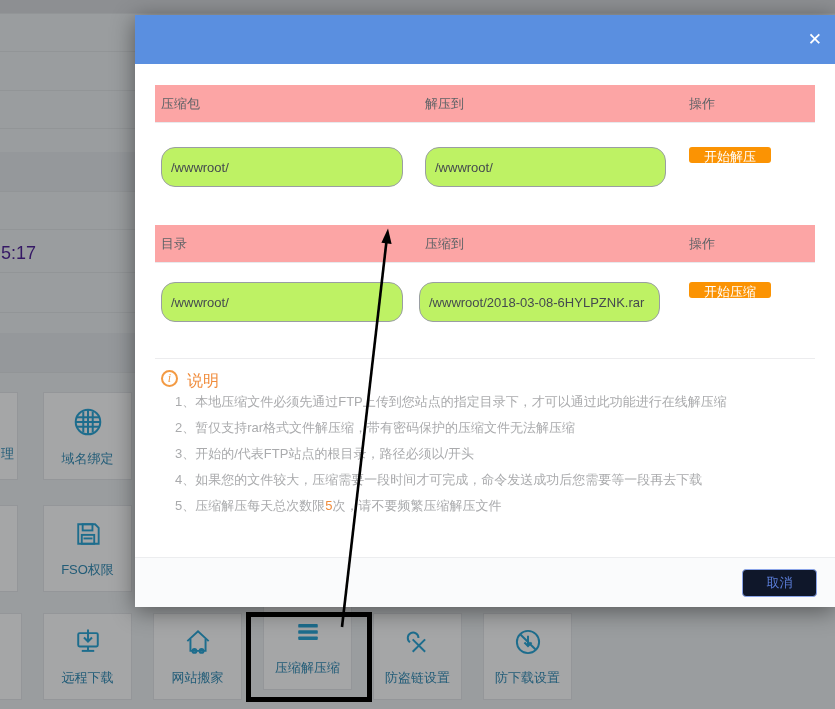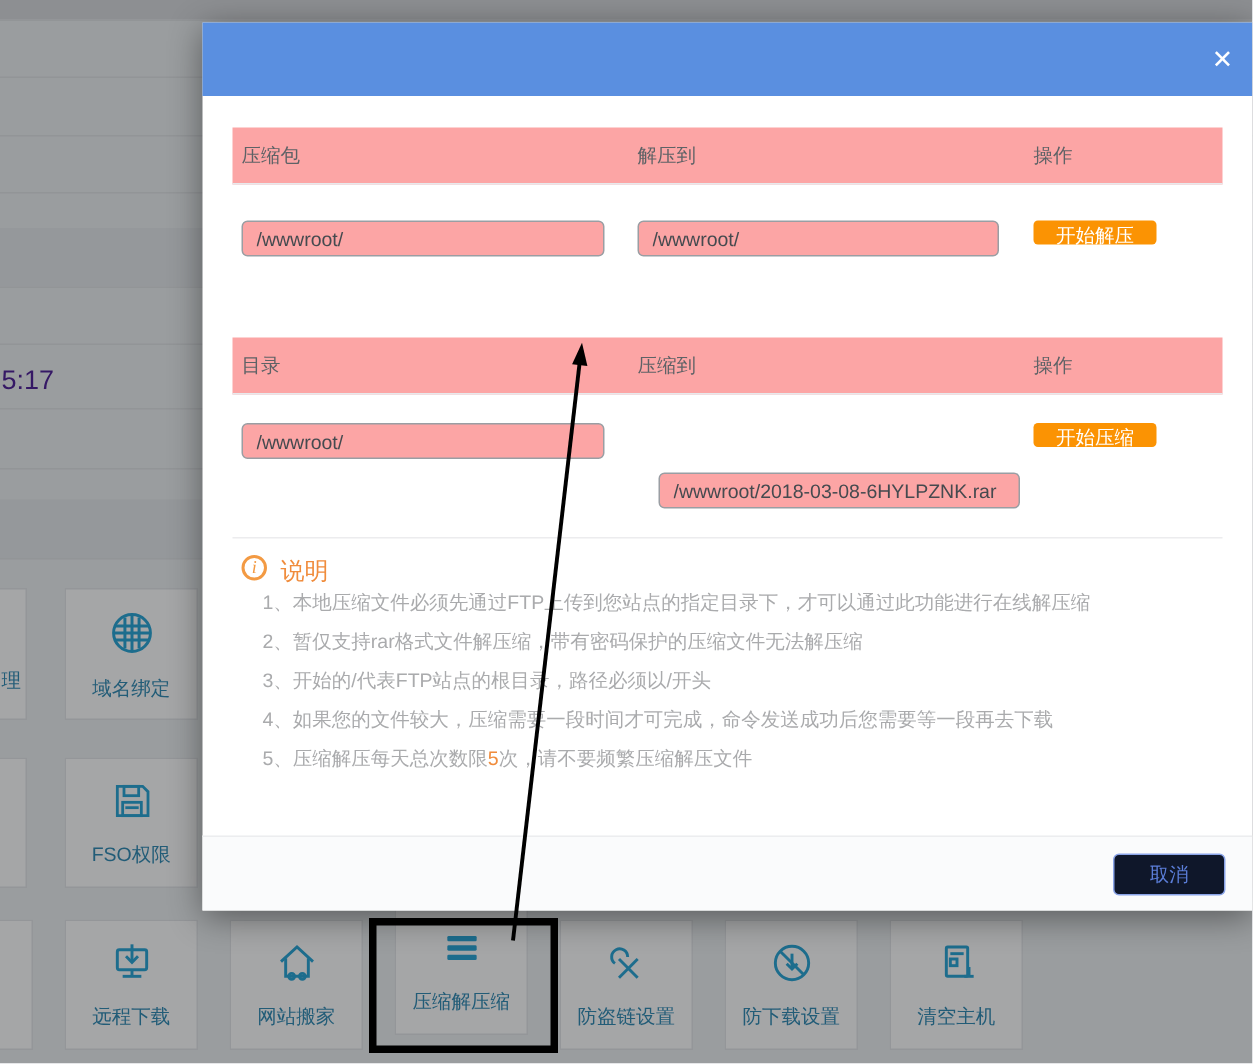--- a/index.html
+++ b/index.html
@@ -24,22 +24,22 @@
   
   .modal{position:absolute;left:135px;top:15px;width:700px;height:592px;background:#fff;
          box-shadow:0 4px 22px rgba(0,0,0,0.45);}
   .m-header{position:absolute;left:0;top:0;width:700px;height:49px;background:#5a8fe0;}
   .m-title{position:absolute;left:20px;top:0;line-height:49px;color:#fff;font-size:15px;}
   .m-close{position:absolute;right:13px;top:0;line-height:49px;color:#fff;font-size:17px;
            font-weight:bold;cursor:pointer;}
   .band{position:absolute;left:20px;width:660px;height:38px;background:#fca5a5;
         border-bottom:1px solid #e7eaed;box-sizing:border-box;}
   .collab{position:absolute;font-size:13px;color:#5e6266;line-height:38px;}
-  .tinput{position:absolute;width:242px;height:24px;box-sizing:border-box;border:1px solid #9a9ea3;
-          border-radius:4px;font-size:13px;color:#454a4f;padding:0 9px;background:#fca5a5;outline:none;
+  .tinput{position:absolute;width:242px;height:40px;box-sizing:border-box;border:1px solid #9a9ea3;
+          border-radius:14px;font-size:13px;color:#454a4f;padding:0 9px;background:#bef264;outline:none;
           font-family:"Liberation Sans","DejaVu Sans",sans-serif;}
   .obtn{position:absolute;left:554px;width:82px;height:16px;background:#fb9303;color:#fff;
         border:none;border-radius:3px;font-size:13px;cursor:pointer;
         font-family:"Liberation Sans","DejaVu Sans",sans-serif;}
   .divider{position:absolute;left:20px;top:343px;width:660px;height:1px;background:#ececee;}
   .info-ic{position:absolute;left:26px;top:355px;width:17px;height:17px;border:2px solid #f39a43;
            border-radius:50%;box-sizing:border-box;color:#f39a43;font-size:12px;font-style:italic;
            font-family:"Liberation Serif","DejaVu Serif",serif;text-align:center;line-height:13px;}
   .info-title{position:absolute;left:52px;top:356px;font-size:16px;color:#f08c3c;}
   .notes{position:absolute;left:40px;top:374px;width:620px;font-size:13px;color:#aaabad;}
@@ -157,32 +157,20 @@
       <span>
         <svg width="32" height="32" viewBox="0 0 36 36" fill="none" stroke="#27a3d4" stroke-width="2.2">
           <circle cx="18" cy="18" r="12.5"></circle>
           <line x1="18" y1="11" x2="18" y2="22"></line>
           <path d="M14 18.5 L18 22.5 L22 18.5"></path>
           <line x1="9.5" y1="9.5" x2="26.5" y2="26.5"></line>
         </svg>
       </span>
       <span class="clabel">防下载设置</span>
     </div>
-    <div class="card" style="left:593px;top:613px;width:89px;height:87px">
-      <span>
-        <svg width="32" height="32" viewBox="0 0 36 36" fill="none" stroke="#27a3d4" stroke-width="2.2">
-          <rect x="10" y="6" width="16" height="22" rx="1"></rect>
-          <line x1="13" y1="11" x2="23" y2="11"></line>
-          <rect x="13" y="15" width="5" height="5"></rect>
-          <line x1="27" y1="21" x2="27" y2="27"></line>
-          <line x1="23.5" y1="28" x2="30.5" y2="28"></line>
-        </svg>
-      </span>
-      <span class="clabel">清空主机</span>
-    </div>
   </div>
 
   <div class="overlay"></div>
 
   <div class="modal">
     <div class="m-header">
       <span class="m-close">✕</span>
     </div>
 
     <div class="band" style="top:70px">
@@ -193,21 +181,21 @@
     <input class="tinput" style="left: 26px; top: 132px;" value="/wwwroot/">
     <input class="tinput" style="left: 290px; top: 132px; width: 241px;" value="/wwwroot/">
     <button class="obtn" style="top:132px">开始解压</button>
 
     <div class="band" style="top:210px">
       <span class="collab" style="left:6px">目录</span>
       <span class="collab" style="left:270px">压缩到</span>
       <span class="collab" style="left:534px">操作</span>
     </div>
     <input class="tinput" style="left: 26px; top: 267px;" value="/wwwroot/">
-    <input class="tinput" style="left: 304px; top: 267px; width: 241px; margin-top: 33px;" value="/wwwroot/2018-03-08-6HYLPZNK.rar">
+    <input class="tinput" style="left: 284px; top: 267px; width: 241px;" value="/wwwroot/2018-03-08-6HYLPZNK.rar">
     <button class="obtn" style="top:267px">开始压缩</button>
 
     <div class="divider"></div>
     <div class="info-ic">i</div>
     <span class="info-title">说明</span>
     <div class="notes">
       <div>1、本地压缩文件必须先通过FTP上传到您站点的指定目录下，才可以通过此功能进行在线解压缩</div>
       <div>2、暂仅支持rar格式文件解压缩，带有密码保护的压缩文件无法解压缩</div>
       <div>3、开始的/代表FTP站点的根目录，路径必须以/开头</div>
       <div>4、如果您的文件较大，压缩需要一段时间才可完成，命令发送成功后您需要等一段再去下载</div>

